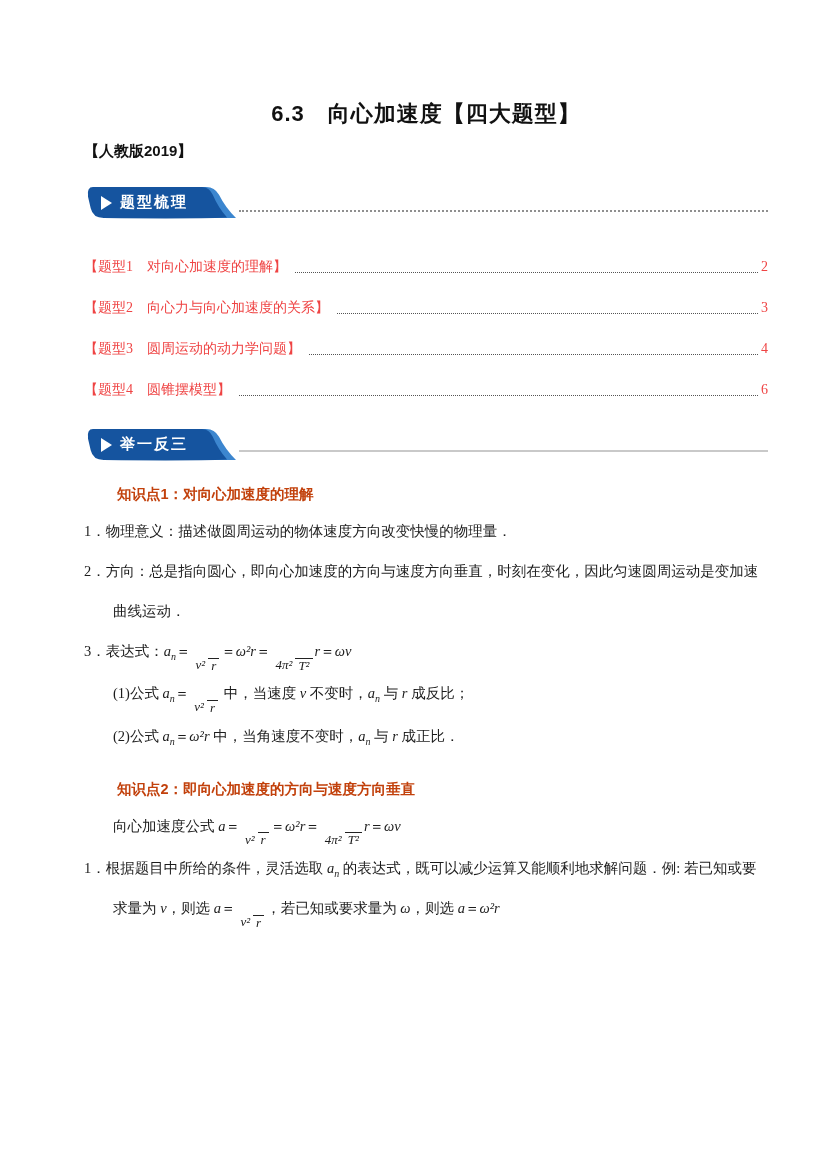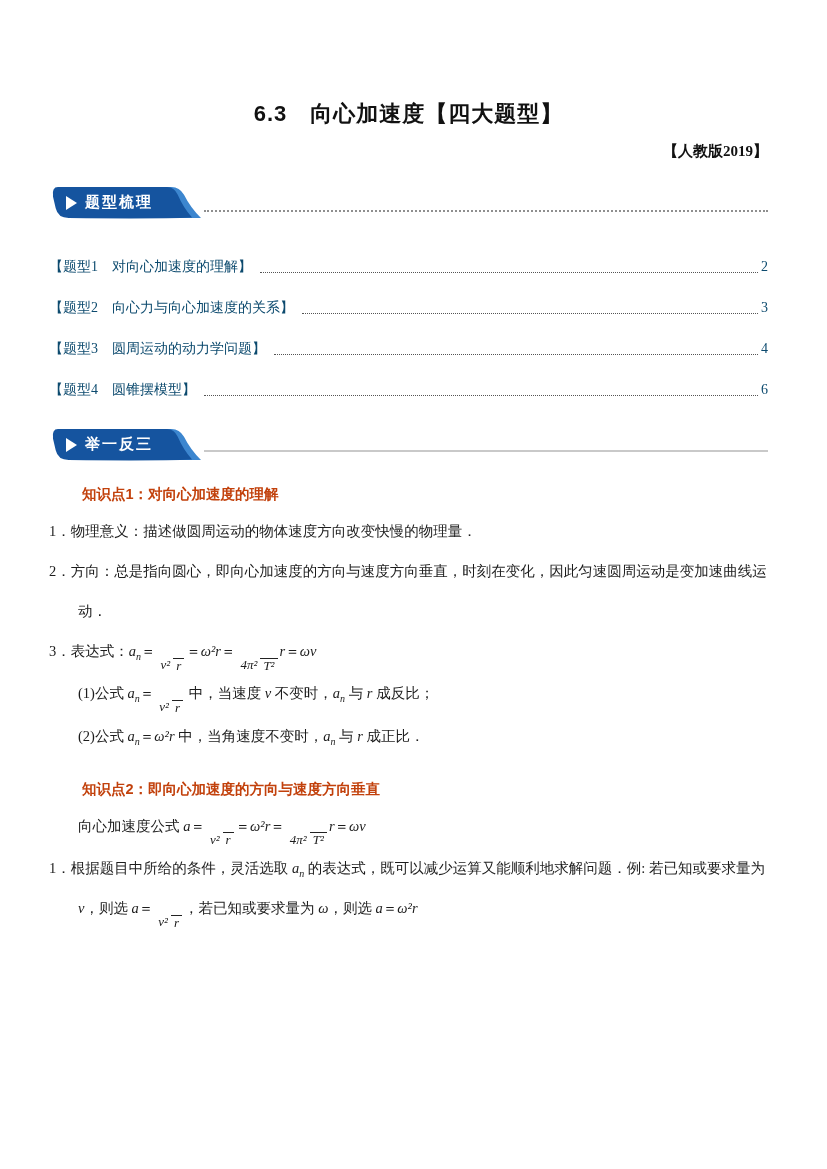--- a/index.html
+++ b/index.html
@@ -3,39 +3,39 @@
 <meta charset="utf-8">
 <style>
   * { box-sizing: border-box; }
   html, body { margin: 0; padding: 0; background: #ffffff; }
   .page {
     position: relative;
     width: 827px;
     height: 1169px;
     margin: 0 auto;
     background: #ffffff;
-    padding: 100px 59px 0 49px;
+    padding: 100px 59px 0 84px;
     overflow: hidden;
     font-family: "Liberation Serif", "DejaVu Serif", serif;
     color: #1c1c1c;
   }
   .title {
     margin: 0;
     text-align: center;
     font-family: "Liberation Sans", "DejaVu Sans", sans-serif;
     font-size: 22px;
     line-height: 28px;
     font-weight: bold;
     color: #111;
     letter-spacing: 1px;
   }
   .subtitle {
     margin-top: 12px;
-    text-align: right;
-    font-family: Liberation Serif, serif;
+    text-align: left;
+    font-family: Liberation Sans, sans-serif;
     font-size: 15px;
     line-height: 22px;
     font-weight: bold;
     color: #111;
   }
   .banner-row {
     display: flex;
     align-items: flex-end;
     height: 33px;
   }
@@ -75,21 +75,21 @@
   .rule { flex: 1 1 auto; margin-left: 3px; }
   .rule.dotted { border-bottom: 2px dotted #8f8f8f; margin-bottom: 7px; }
   .rule.solid  { border-bottom: 2px solid #c9c9c9; margin-bottom: 9px; }
 
   .toc { margin-top: 38px; }
   .toc-row {
     display: flex;
     align-items: flex-end;
     font-size: 14px;
     line-height: 20px;
-    color: #0c4a6e;
+    color: #ef4444;
     margin-bottom: 21px;
     cursor: pointer;
   }
   .toc-label { flex: 0 0 auto; white-space: nowrap; }
   .toc-dots {
     flex: 1 1 auto;
     border-bottom: 1.5px dotted #555;
     margin: 0 3px 4px 8px;
   }
   .toc-page { flex: 0 0 auto; }

